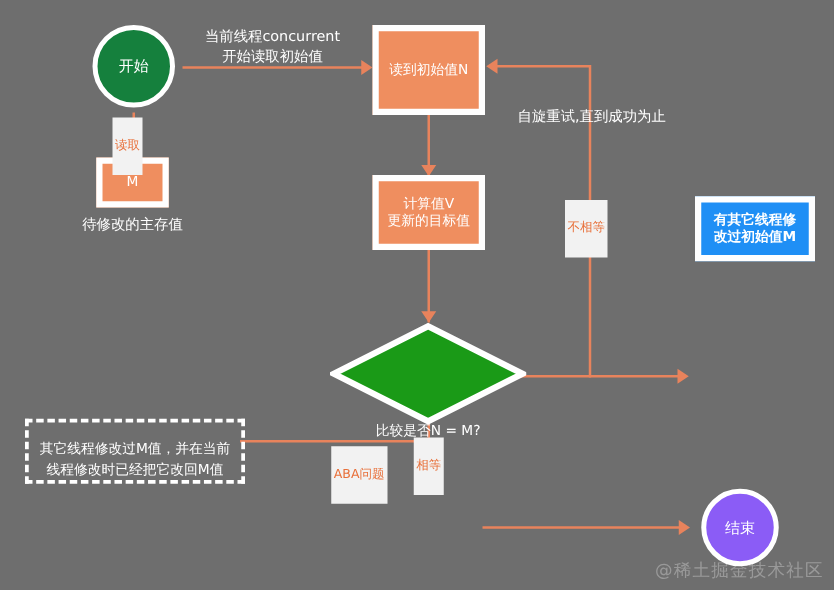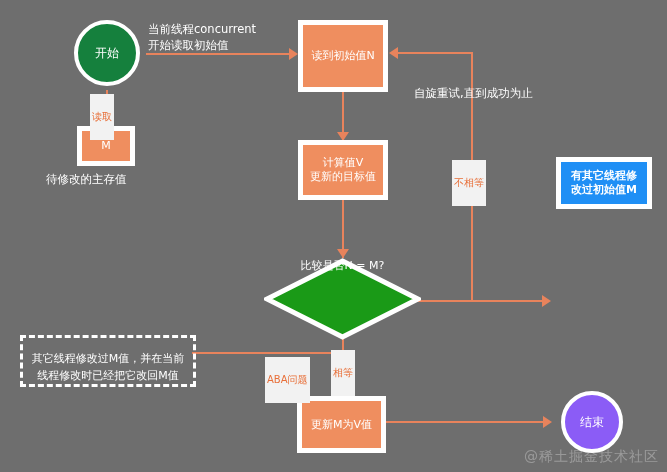--- a/index.html
+++ b/index.html
@@ -45,24 +45,24 @@
   .circle-start { background: #15803d; }
   .circle-end   { background: #8b5cf6; }
 
   .diamond-wrap {
     position: absolute;
     z-index: 5;
   }
   .diamond-wrap svg { display: block; }
   .diamond-label {
     position: absolute;
-    left: 0; top: 0;
+    left: 0; top: 12px;
     width: 100%; height: 100%;
     display: flex;
-    align-items: flex-start;
+    align-items: flex-end;
     justify-content: center;
     color: #ffffff;
     font-size: 11px;
     pointer-events: none;
   }
 
   .dashbox {
     position: absolute;
     box-sizing: border-box;
     border: 3px dashed #ffffff;
@@ -75,21 +75,21 @@
     line-height: 1.5;
     z-index: 5;
   }
 
   
   .caption {
     position: absolute;
     color: #ffffff;
     font-size: 11.5px;
     line-height: 1.35;
-    text-align: left;
+    text-align: center;
     white-space: pre-line;
     z-index: 6;
   }
 
   
   .edge-label {
     position: absolute;
     background: #f2f2f2;
     color: #e8703a;
     font-size: 10px;
@@ -198,23 +198,20 @@
     <div class="diamond-label">
       <span>比较是否N = M?</span>
     </div>
   </div>
 
   <div class="node proc-blue" style="left:556px; top:157px; width:96px; height:52px; white-space:pre-line;">
     <span style="white-space:pre-line;font-weight:bold;">有其它线程修
 改过初始值M</span>
   </div>
 
-  <div class="node proc" style="left:297px; top:396px; width:89px; height:57px;">
-    <span>更新M为V值</span>
-  </div>
 
   <div class="node circle circle-end" style="left:561px; top:391px; width:62px; height:62px;">
     <span>结束</span>
   </div>
 
   <div class="dashbox" style="left:20px; top:335px; width:176px; height:52px; white-space:pre-line;">
     <span style="white-space:pre-line;">其它线程修改过M值，并在当前
 线程修改时已经把它改回M值</span>
   </div>
 

